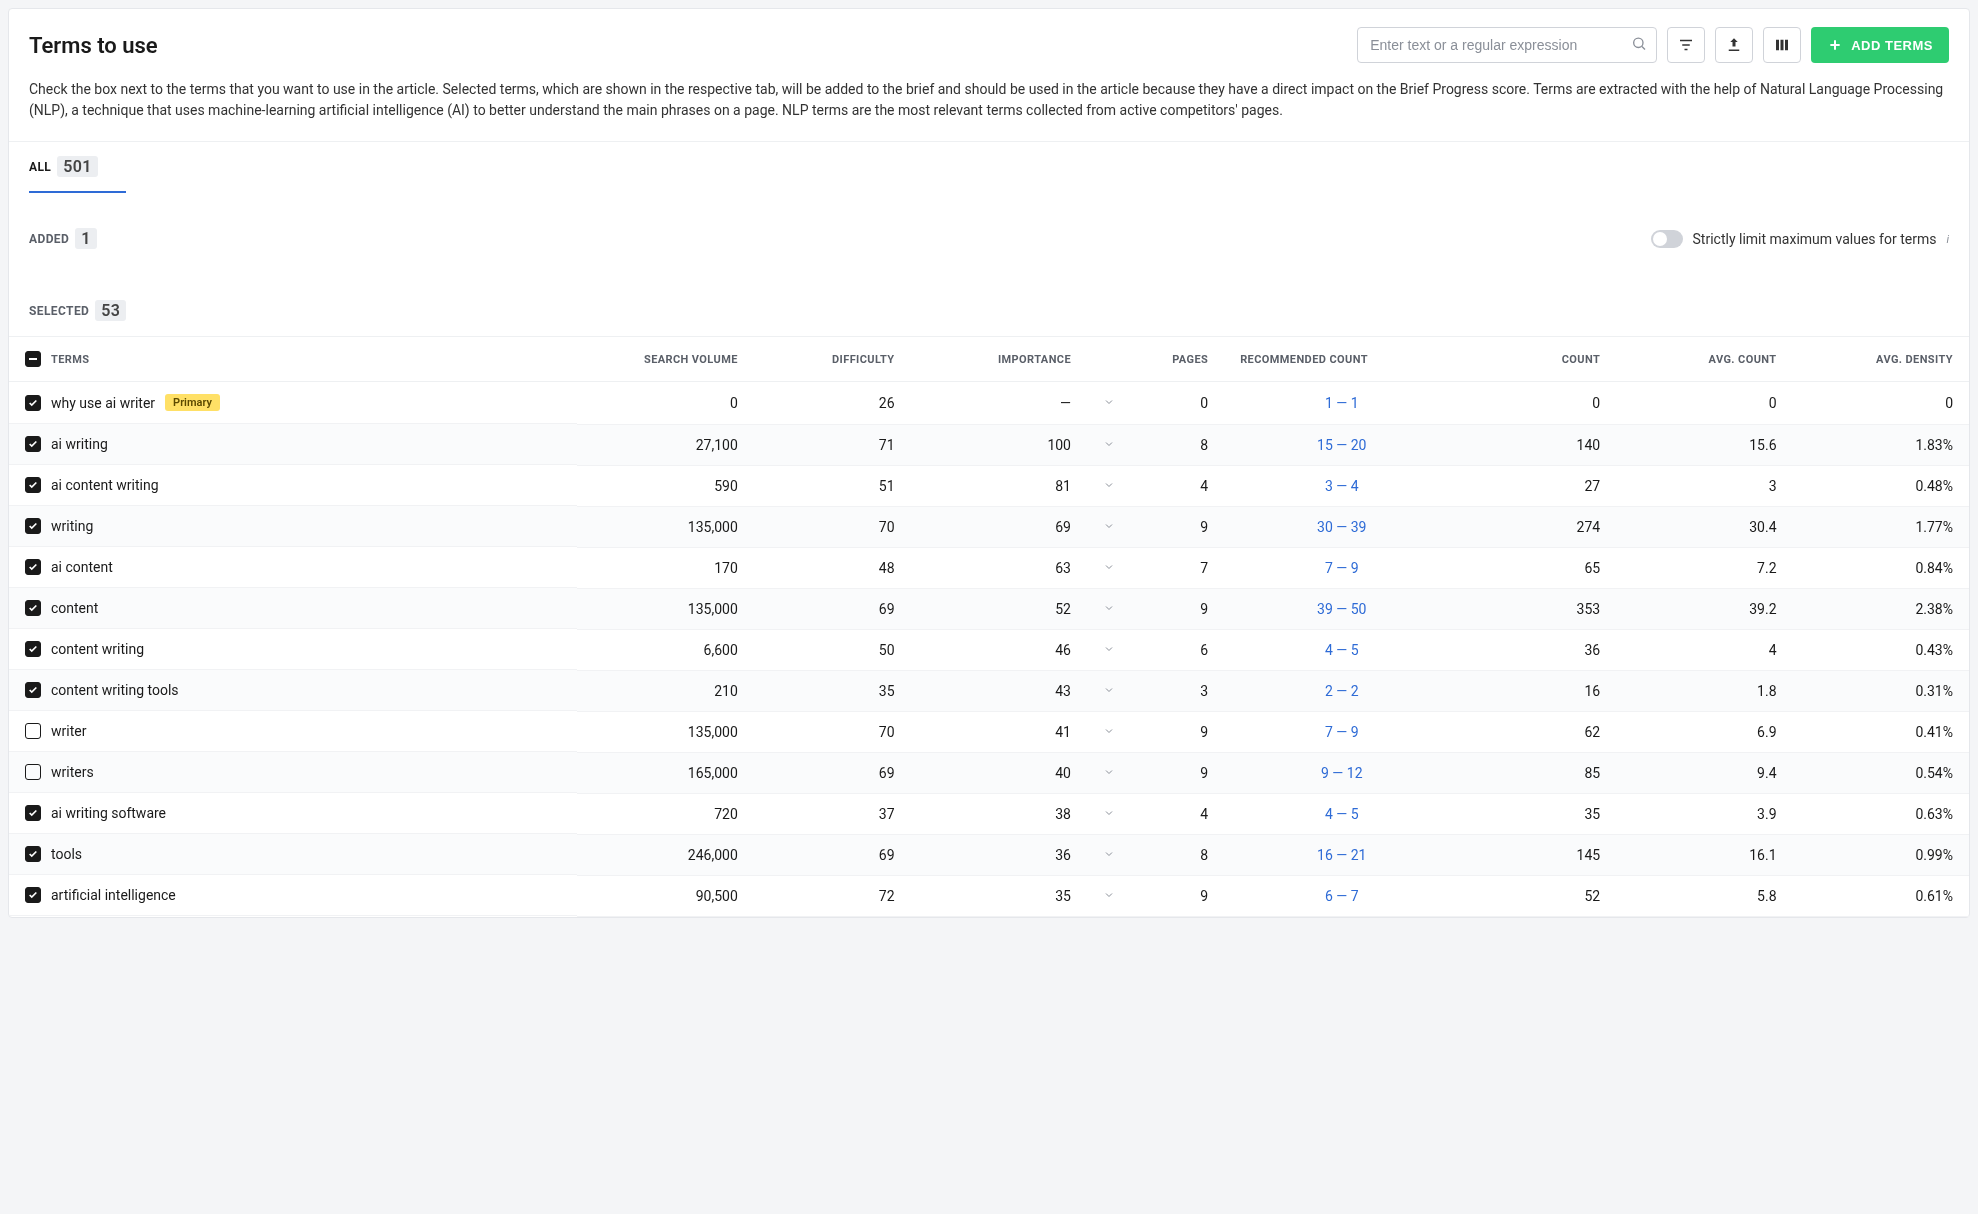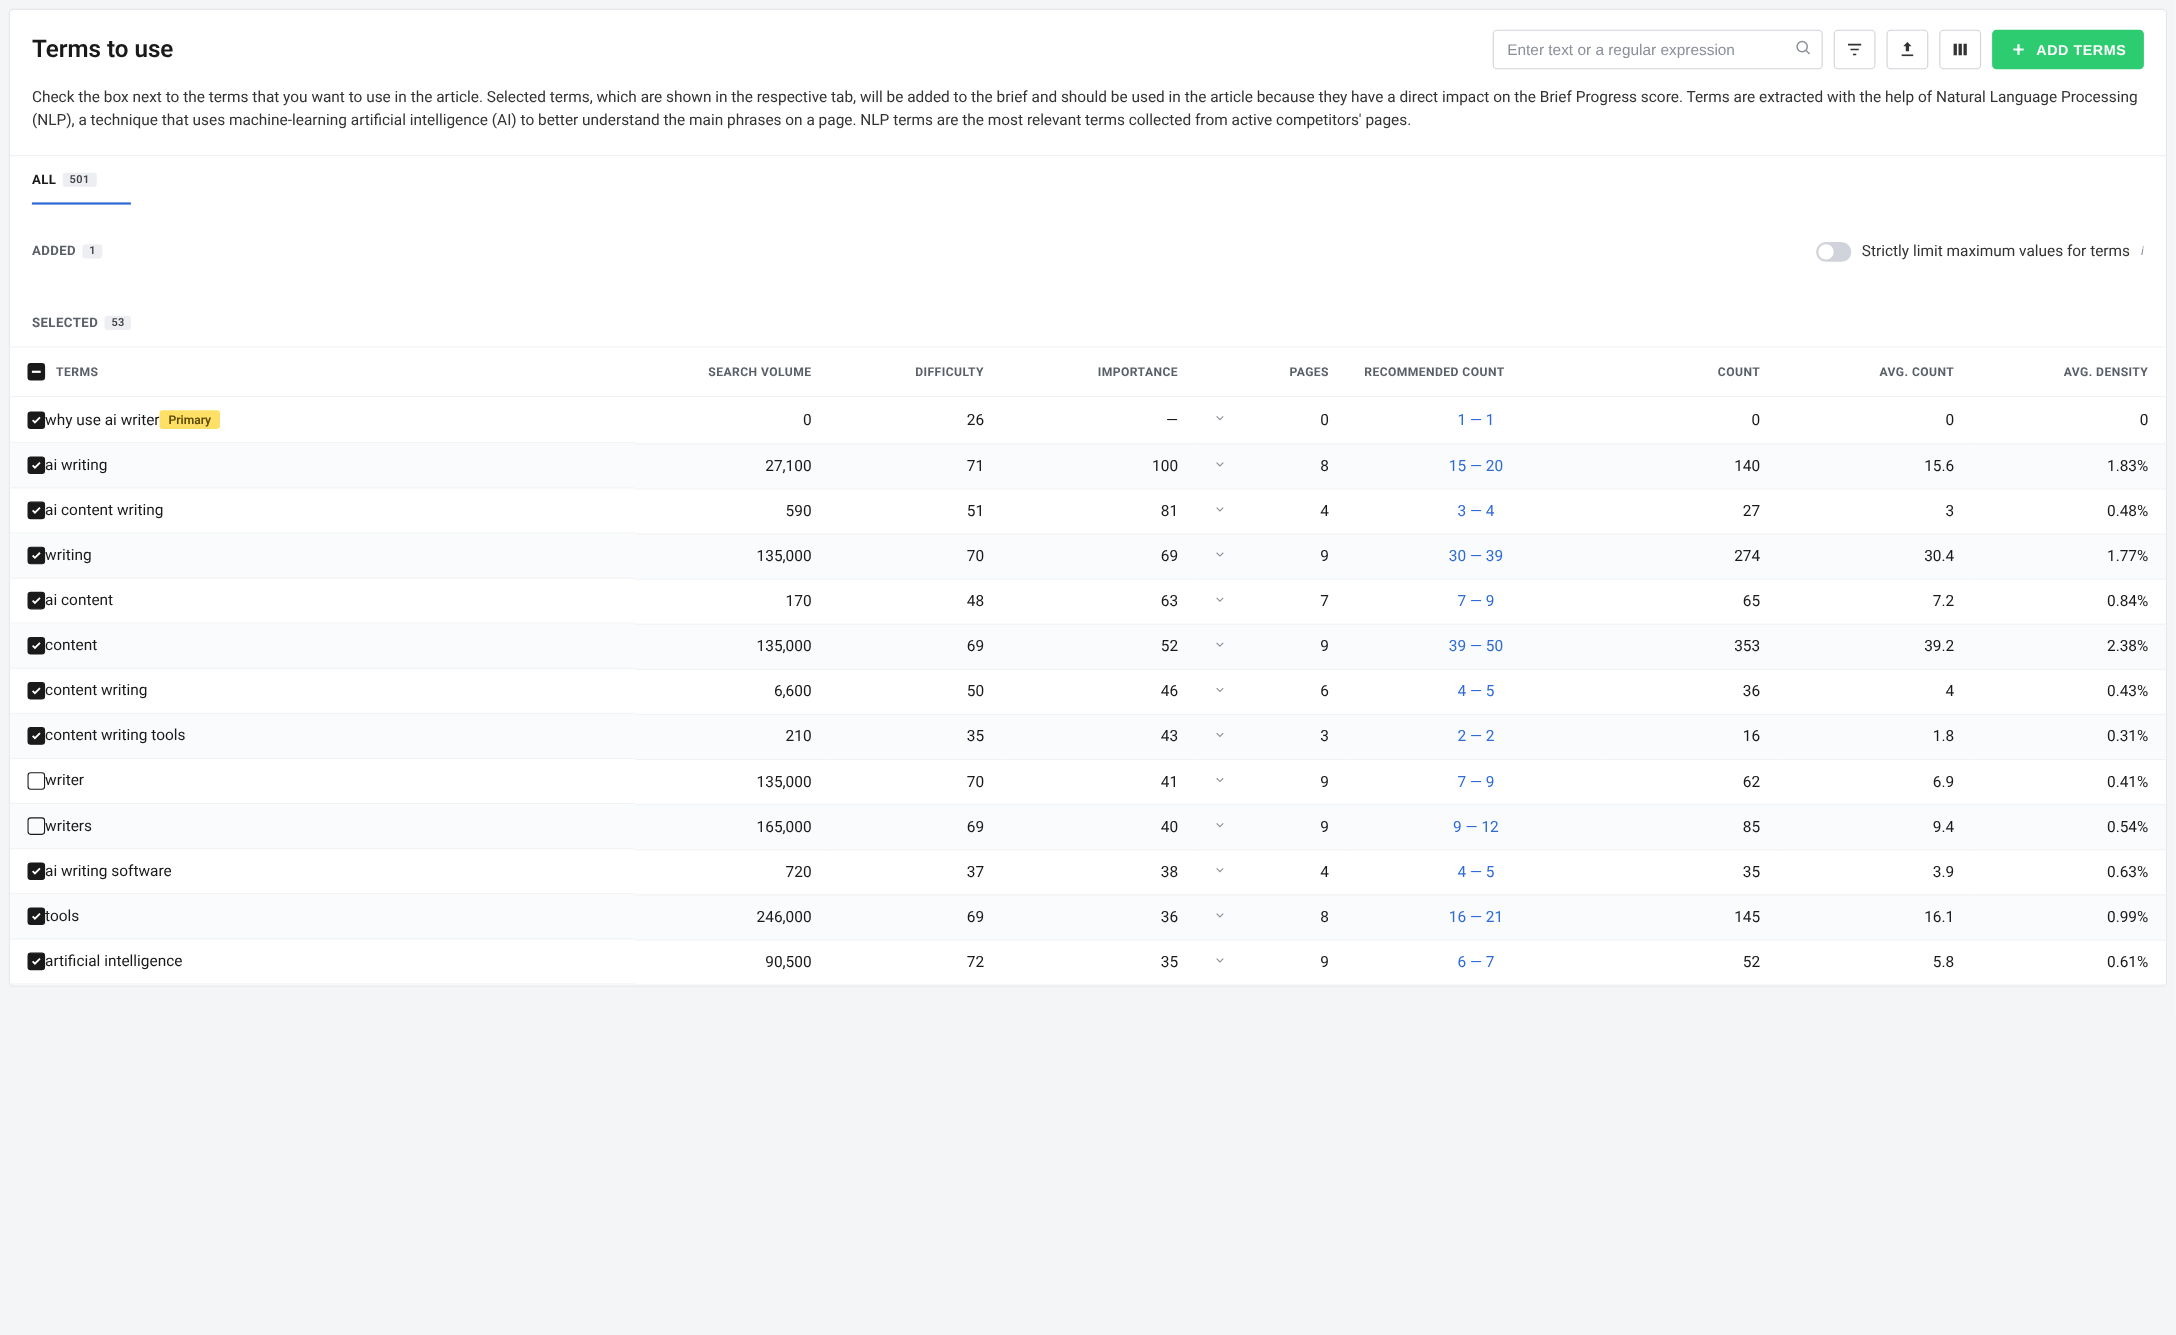--- a/index.html
+++ b/index.html
@@ -116,21 +116,21 @@
 }
 .tab.active {
   color: #1a1a1a;
   border-bottom-color: #2e6bd6;
 }
 .tab-badge {
   background: #eceef1;
   color: #444;
   border-radius: 3px;
   padding: 1px 6px;
-  font-size: 10px;
+  font-size: 16px;
   font-weight: 600;
 }
 .toggle-wrap {
   display: flex;
   align-items: center;
   gap: 10px;
   font-size: 14px;
   color: #333;
 }
 .toggle {
@@ -179,20 +179,21 @@
   font-size: 14px;
   text-align: right;
 }
 tbody tr:nth-child(even) td {
   background: #fafbfc;
 }
 td.term-cell {
   text-align: left;
   display: flex;
   align-items: center;
+  gap: 10px;
 }
 .checkbox {
   width: 16px;
   height: 16px;
   border: 1.5px solid #1a1a1a;
   border-radius: 3px;
   display: inline-flex;
   align-items: center;
   justify-content: center;
   cursor: pointer;

